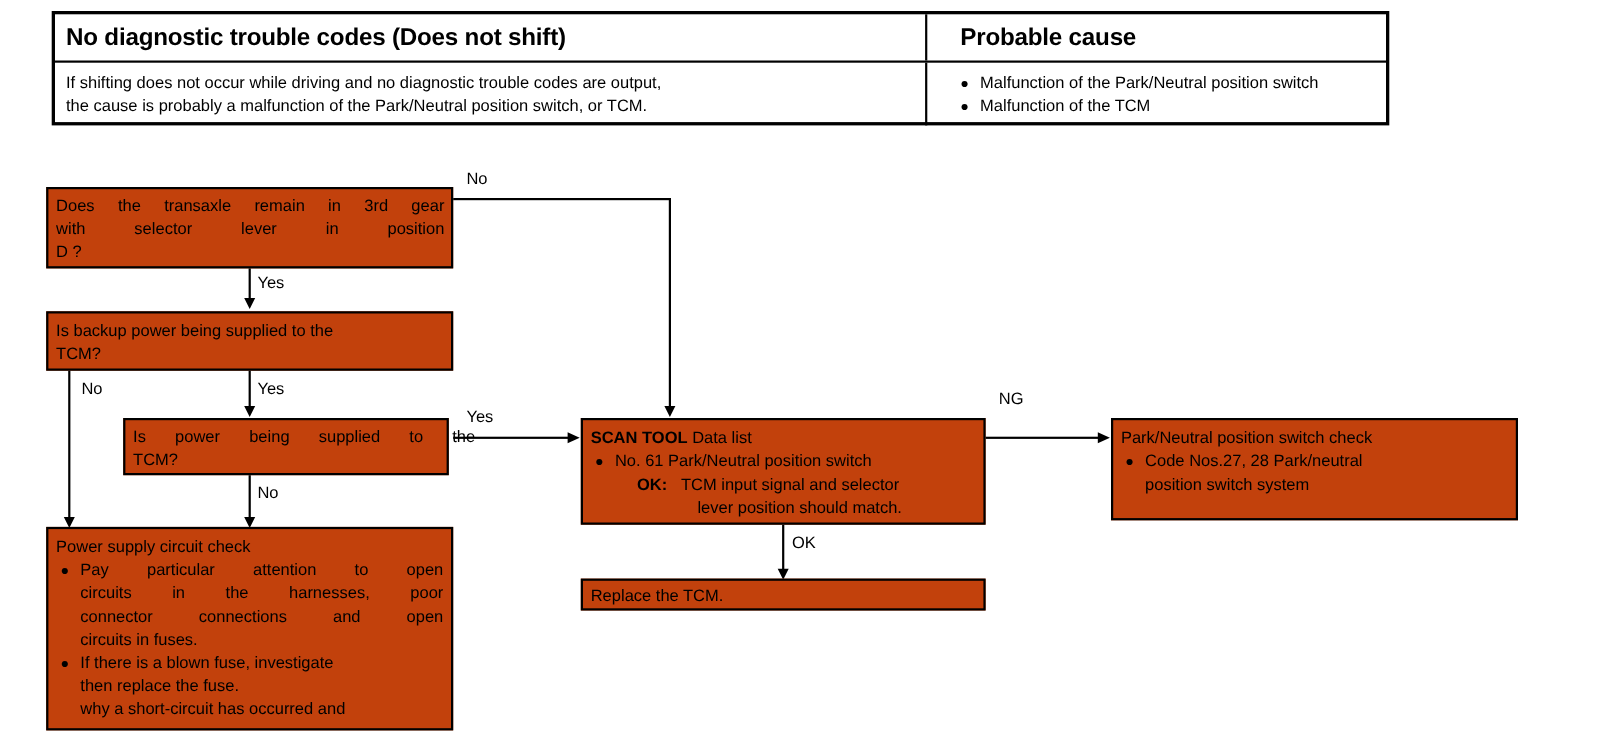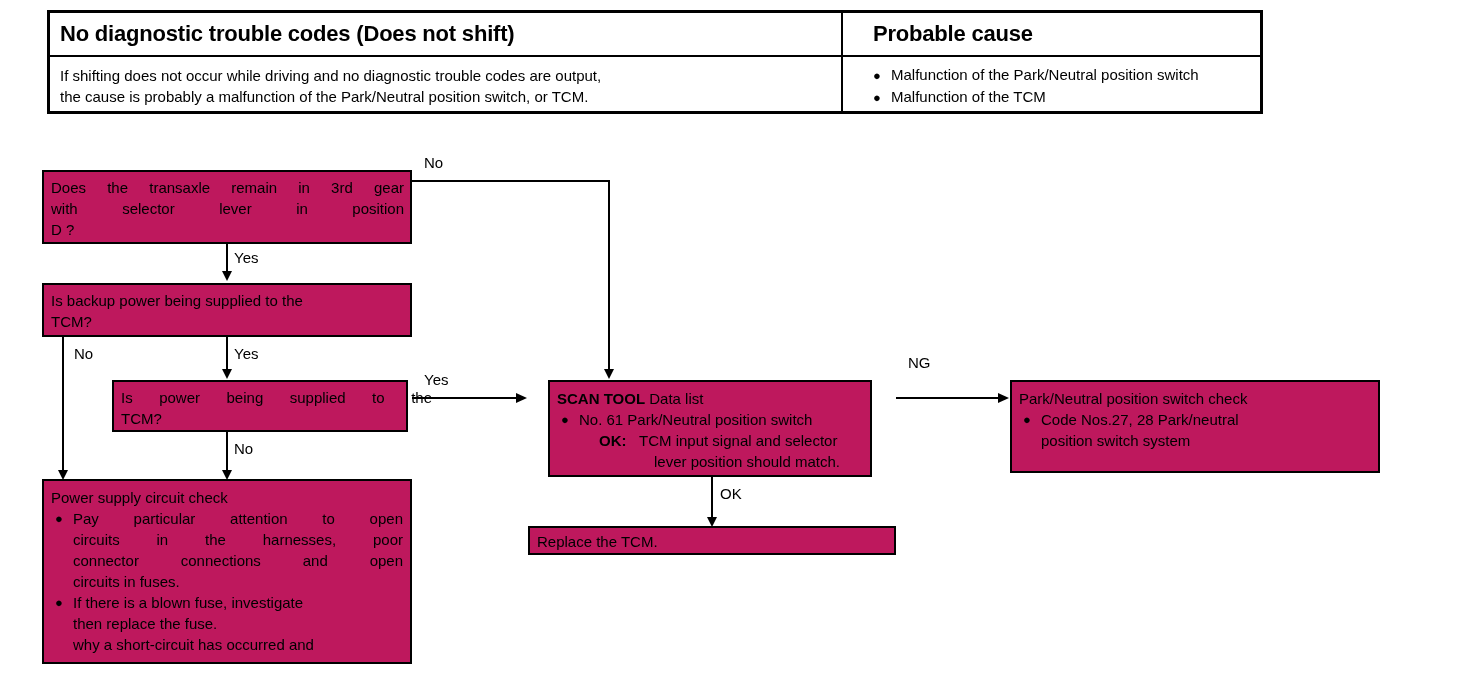--- a/index.html
+++ b/index.html
@@ -69,21 +69,21 @@
     display: inline-block;
     width: 18px;
     flex: 0 0 18px;
     font-size: 13px;
     line-height: 21px;
   }
 
   
   .fbox {
     border: 2px solid #000;
-    background: #be185d;
+    background: #c2410c;
     box-sizing: border-box;
     padding: 5px 7px 4px 7px;
     font-size: 15px;
     line-height: 21px;
   }
   .fbox .line { white-space: nowrap; }
   .fbox .jline {
     text-align: justify;
     text-align-last: justify;
     white-space: normal;
@@ -212,21 +212,21 @@
   <div class="fb-item">
     <span class="fb-dot">●</span>
     <span class="fb-body">
       <span class="line" style="display:block;">If there is a blown fuse, investigate</span>
       <span class="line" style="display:block;">then replace the fuse.</span>
       <span class="line" style="display:block;">why a short-circuit has occurred and</span>
     </span>
   </div>
 </div>
 
-<div class="abs fbox" style="left:548px; top:380px; width:324px; height:97px; padding-top:6px;">
+<div class="abs fbox" style="left:528px; top:380px; width:368px; height:97px; padding-top:6px;">
   <div class="line">
     <span style="font-weight:bold;">SCAN TOOL</span><span>&nbsp;</span><span>Data list</span>
   </div>
   <div class="fb-item">
     <span class="fb-dot">●</span>
     <span class="fb-body">
       <span class="line" style="display:block;">No. 61 Park/Neutral position switch</span>
       <span class="line" style="display:block; padding-left:20px;">
         <span style="font-weight:bold;">OK:</span><span>&nbsp;&nbsp;&nbsp;</span><span>TCM input signal and selector</span>
       </span>

